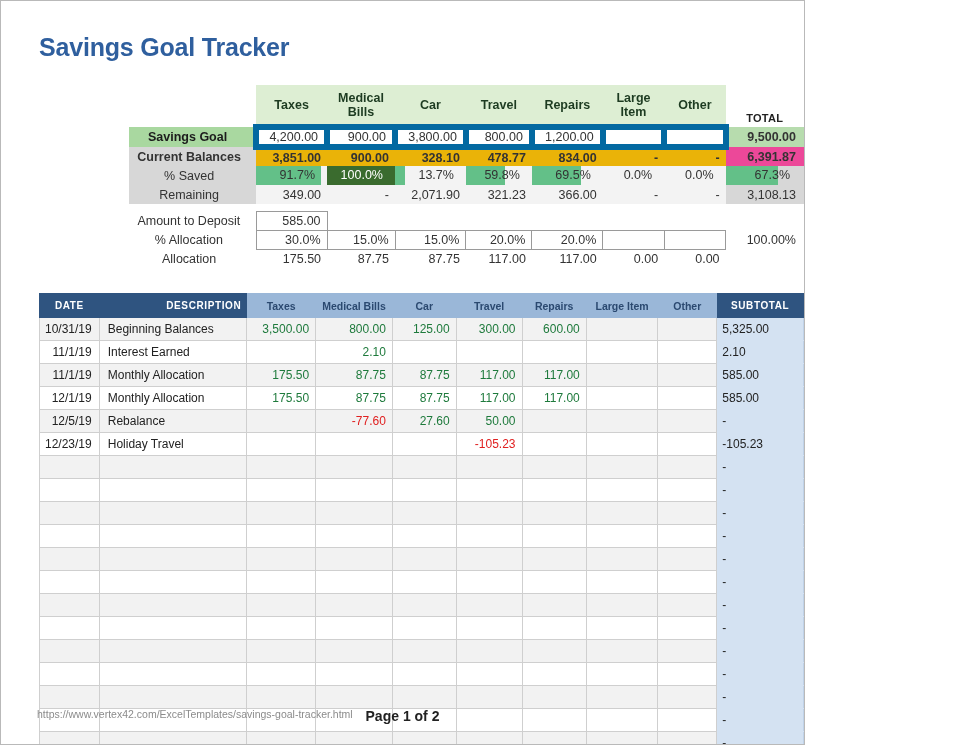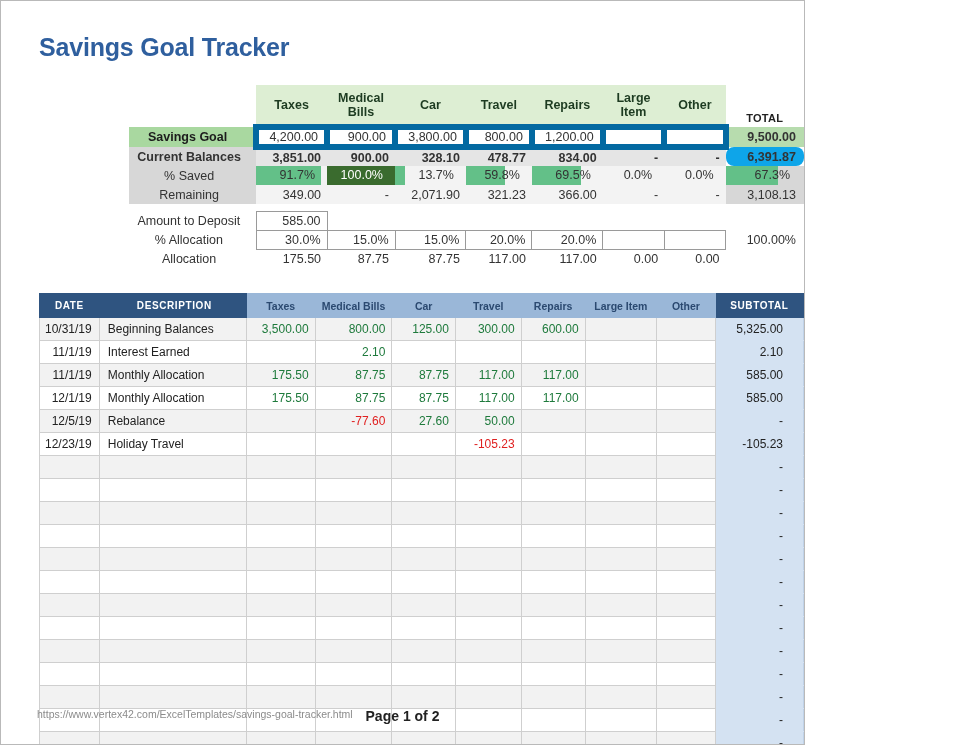--- a/index.html
+++ b/index.html
@@ -97,22 +97,22 @@
     vertical-align: bottom;
     font-size: 11px;
     color: #222;
     padding-bottom: 2px !important;
     letter-spacing: 0.3px;
   }
   .r-goal .lbl { background: #a9d8a0; font-weight: bold; color: #1c1c1c; }
   .r-goal .cat { background: #fff; border: 6px solid #0369a1; }
   .r-goal .tot { background: #b7dcae; font-weight: bold; text-align: right; padding-right: 8px !important;}
   .r-bal .lbl, .r-bal .cat, .r-bal .tot { background: #d7d7d7; font-weight: bold; }
-  .r-bal .cat { background: #e5e5e5; }
-  .r-bal .tot { background: #0ea5e9; padding-right: 8px !important; border-radius: 8px;}
+  .r-bal .cat { background: #eab308; }
+  .r-bal .tot { background: #ec4899; padding-right: 8px !important;}
   .r-saved .lbl { background: #d7d7d7; }
   .r-saved .cat { background: #f3f3f3; position: relative; }
   .r-saved .tot { background: #d7d7d7; position: relative; padding-right: 8px !important;}
   .r-rem .lbl { background: #d7d7d7; }
   .r-rem .cat { background: #f3f3f3; }
   .r-rem .tot { background: #d7d7d7; padding-right: 8px !important;}
   .r-dep .cat.boxed { border: 1px solid #9a9a9a; background: #fff; }
   .r-alloc .cat { border: 1px solid #9a9a9a; background: #fff; }
   .r-alloc .tot { text-align: right; padding-right: 8px !important; }
   .r-allocv .tot { text-align: right; padding-right: 8px !important; }
@@ -164,31 +164,31 @@
     letter-spacing: 0.6px;
     text-align: center;
     height: 24px;
     border-color: #9ab7d8;
   }
   .txn thead th.dark {
     background: #2f5480;
     border-color: #2f5480;
   }
   .txn thead th.c-date { text-align: center; width: 58px; }
-  .txn thead th.c-desc { text-align: center; width: 175px; padding-left: 8px;}
+  .txn thead th.c-desc { text-align: right; width: 175px; padding-left: 8px;}
   .txn thead th.c-cat { width: 79px; background: #9ab7d8; color: #2b4970; font-size: 10.5px; letter-spacing: 0; font-weight: bold;}
   .txn thead th.c-sub { width: 104px; }
   .txn tbody td { background: #ffffff; }
   .txn tbody tr.alt td { background: #f2f2f2; }
   .txn td.c-date { text-align: right; padding-right: 7px; }
   .txn td.c-desc { text-align: left; padding-left: 8px; }
   .txn td.c-cat { text-align: right; padding-right: 6px; }
   .txn td.c-sub {
-    text-align: right;
-    padding-right: 20px;
+    text-align: left;
+    padding-right: 8px;
     background: #d4e2f2 !important;
     border-left-color: #bfd2e8;
     border-right-color: #bfd2e8;
     border-top-color: #d4e2f2;
     border-bottom-color: #d4e2f2;
   }
   .pos { color: #1e7a3c; }
   .neg { color: #e02020; }
 
   

